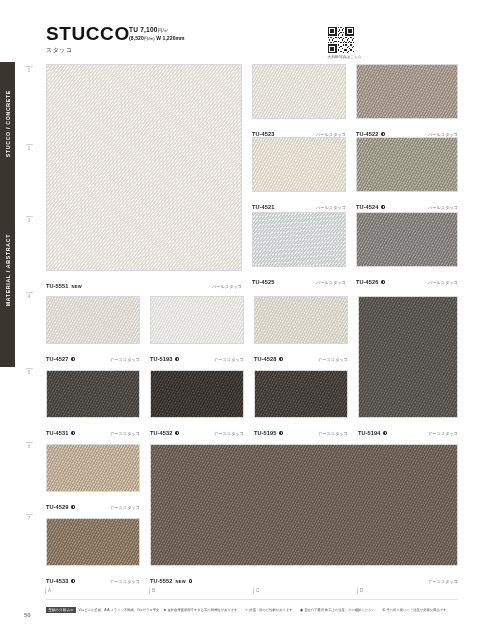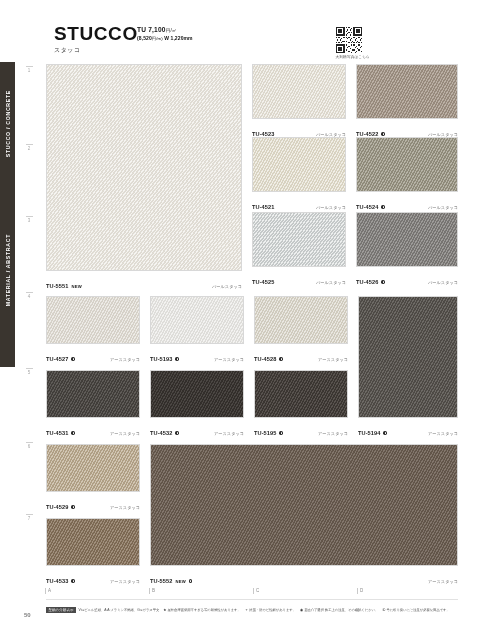--- a/index.html
+++ b/index.html
@@ -20,21 +20,21 @@
   .side-tab .vtext {
     position: absolute; left: 50%; transform-origin: center center;
     writing-mode: vertical-rl; transform: rotate(180deg) translateX(50%);
     color: #ffffff; font-size: 5.2px; letter-spacing: 0.7px;
     font-weight: bold; white-space: nowrap;
   }
   .vtext.t1 { top: 28px; }
   .vtext.t2 { top: 172px; }
 
   
-  .header { position: absolute; left: 8px; top: 0; width: 384px; height: 60px; }
+  .header { position: absolute; left: 0; top: 0; width: 384px; height: 60px; }
   .brand { position: absolute; left: 46px; top: 24px; }
   .brand-title {
     font-size: 19px; font-weight: bold; letter-spacing: 0.6px; color: #141414;
     line-height: 1;
   }
   .brand-sub { font-size: 6px; color: #333; margin-top: 3px; letter-spacing: .5px; }
   .price-block { position: absolute; left: 129px; top: 26px; }
   .price-main { font-size: 6.6px; font-weight: bold; color: #111; letter-spacing: .2px; line-height: 1.35; }
   .price-main .unit { font-size: 4.6px; font-weight: normal; }
   .price-sub { font-size: 5px; font-weight: bold; color: #111; letter-spacing: .1px; line-height: 1.4; }

